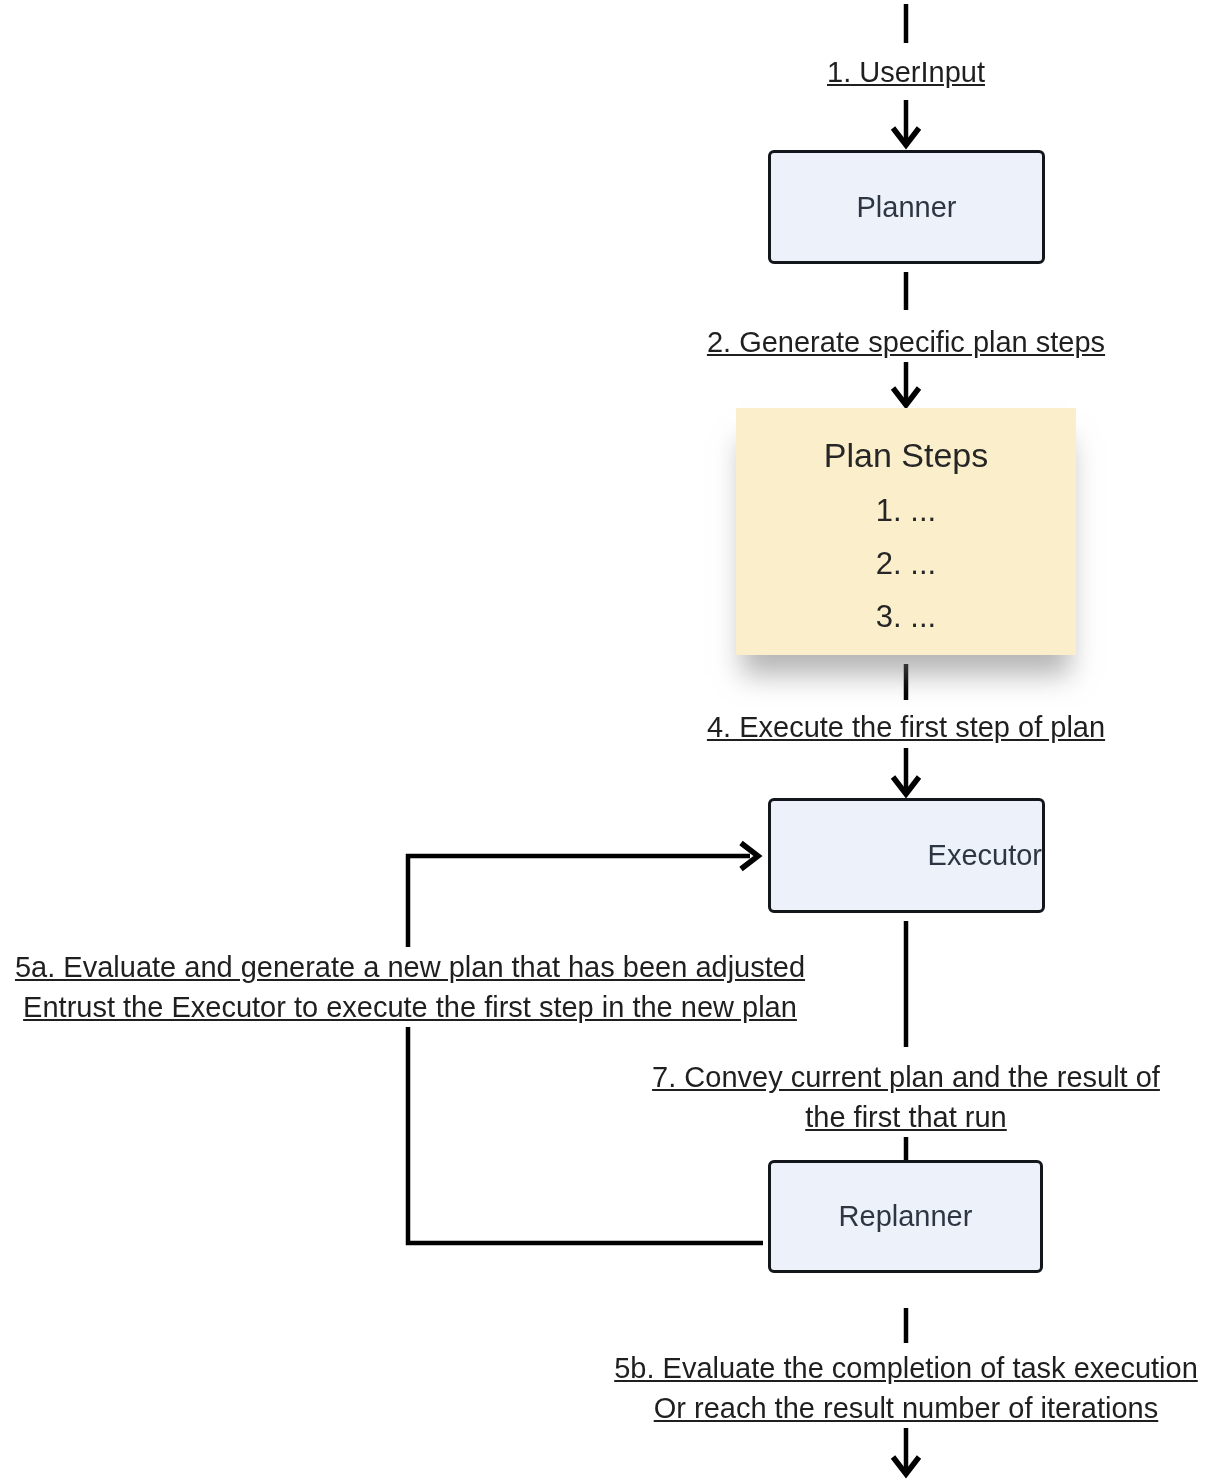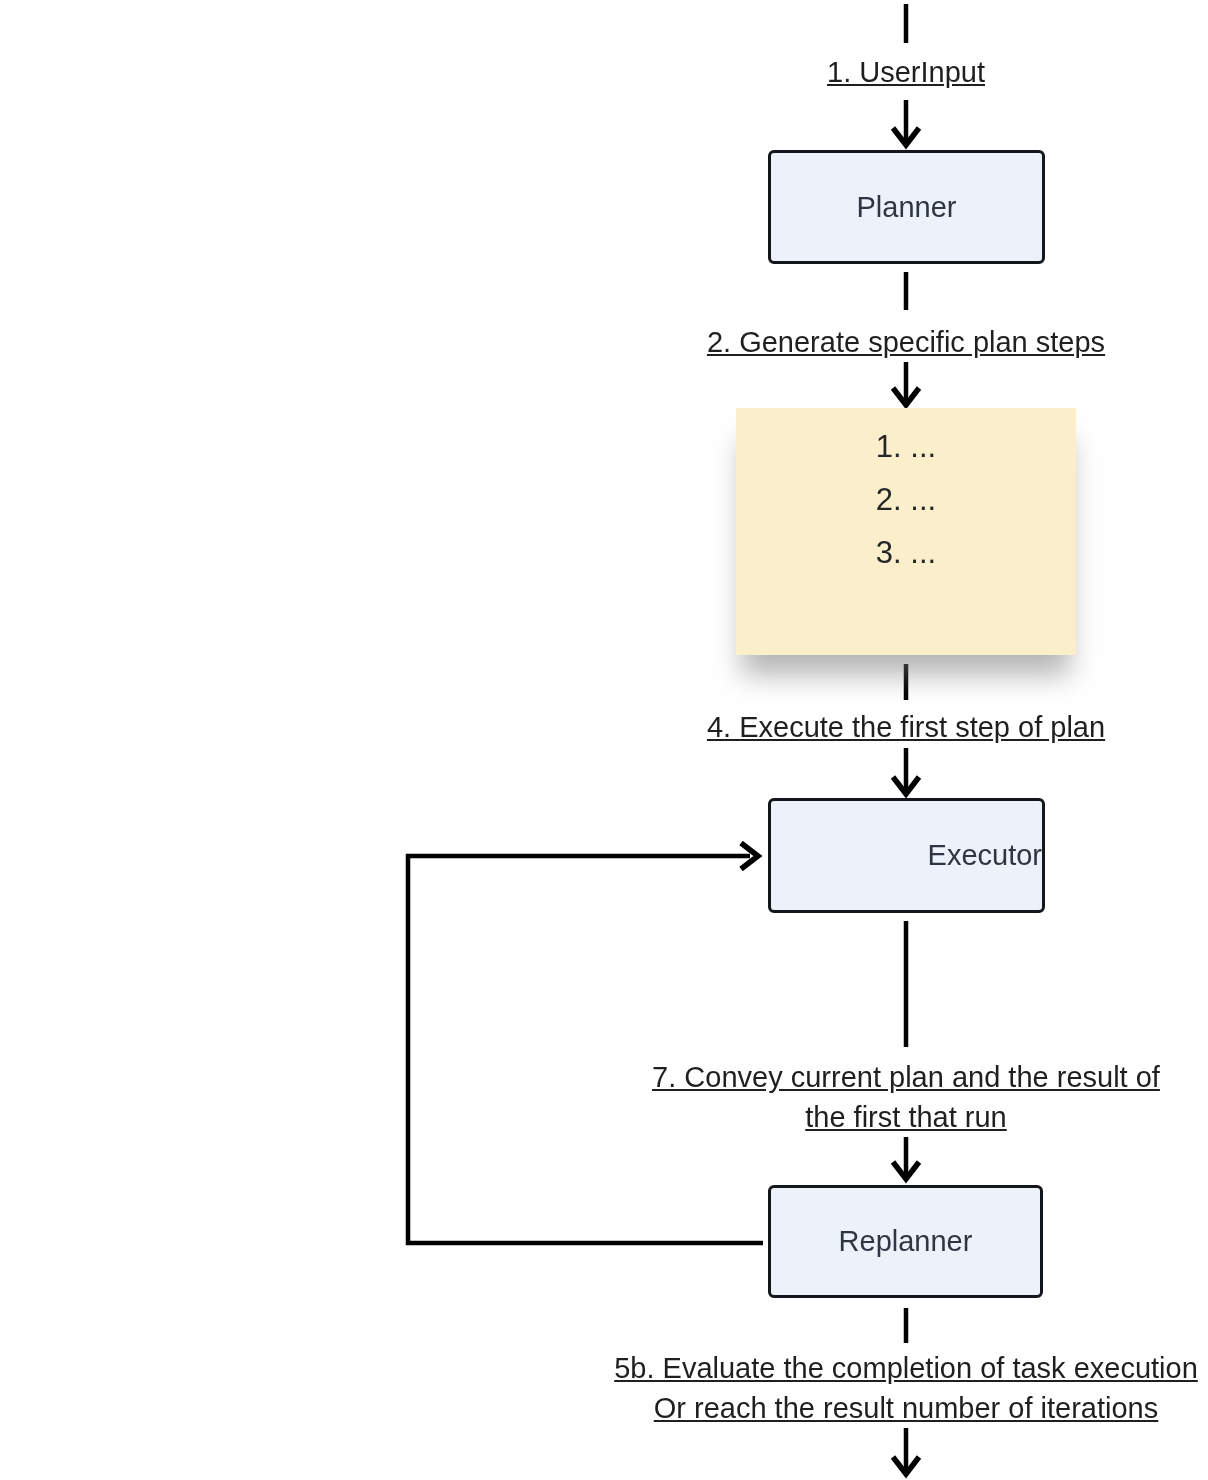--- a/index.html
+++ b/index.html
@@ -40,21 +40,21 @@
     border: 3.5px solid var(--node-border, #13171c);
     border-radius: 6px;
     display: flex;
     align-items: center;
     justify-content: center;
     font-size: 29px;
     color: var(--node-label-text, #2e3644);
   }
   .node-planner   { left: 768px; top: 150px;  width: 277px; height: 114px; }
   .node-executor  { left: 768px; top: 798px;  width: 277px; height: 115px; justify-content: flex-end; }
-  .node-replanner { left: 768px; top: 1185px; width: 275px; height: 113px; }
+  .node-replanner { left: 768px; top: 1160px; width: 275px; height: 113px; }
   .plan-steps {
     position: absolute;
     left: 736px; top: 408px;
     width: 340px; height: 247px;
     box-sizing: border-box;
     background: var(--plan-steps-fill, #fbeecb);
     color: #262626;
     text-align: center;
     box-shadow: 0 26px 26px -6px rgba(120,120,120,0.55);
   }
@@ -121,20 +121,21 @@
 
     <path class="cline" d="M 763 1243 L 408 1243 L 408 856 L 750 856"></path>
     <polyline class="chevron" points="741,843 758,856 741,869"></polyline>
   </svg>
 
   <div class="node node-planner">
     <span>Planner</span>
   </div>
 
   <div class="plan-steps">
+    <div class="ps-title">Plan Steps</div>
     <div class="ps-items">
       <div class="ps-item">1. ...</div>
       <div class="ps-item">2. ...</div>
       <div class="ps-item">3. ...</div>
     </div>
   </div>
 
   <div class="node node-executor">
     <span>Executor</span>
   </div>
@@ -147,19 +148,23 @@
 
   <div class="elabel elabel-2">2. Generate specific plan steps</div>
 
   <div class="elabel elabel-3">4. Execute the first step of plan</div>
 
   <div class="elabel elabel-4">
     <div>7. Convey current plan and the result of</div>
     <div>the first that run</div>
   </div>
 
+  <div class="elabel elabel-5a">
+    <div>5a. Evaluate and generate a new plan that has been adjusted</div>
+    <div>Entrust the Executor to execute the first step in the new plan</div>
+  </div>
 
   <div class="elabel elabel-5b">
     <div>5b. Evaluate the completion of task execution</div>
     <div>Or reach the result number of iterations</div>
   </div>
 
 </div>
 
 </body></html>

